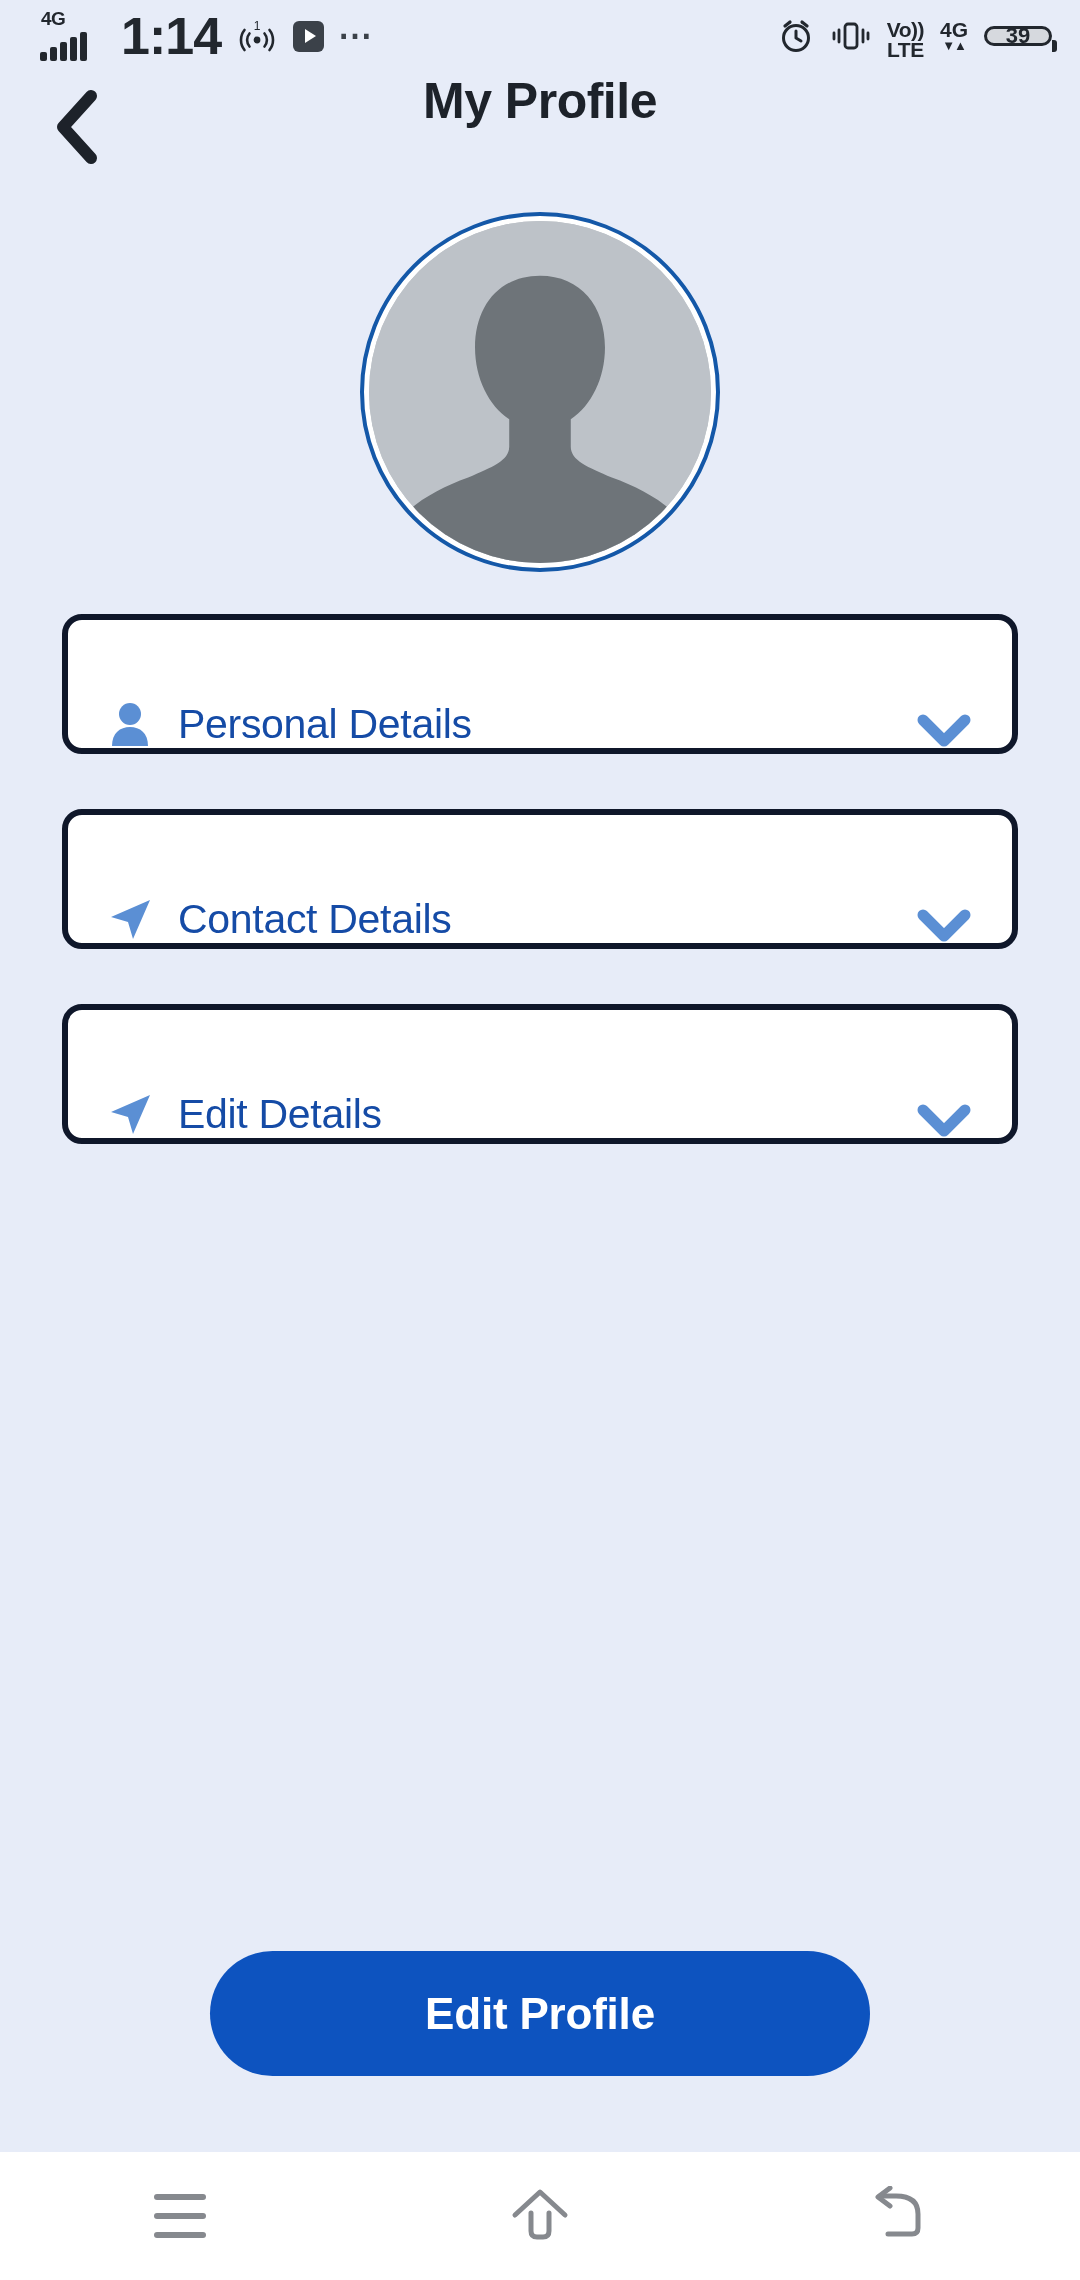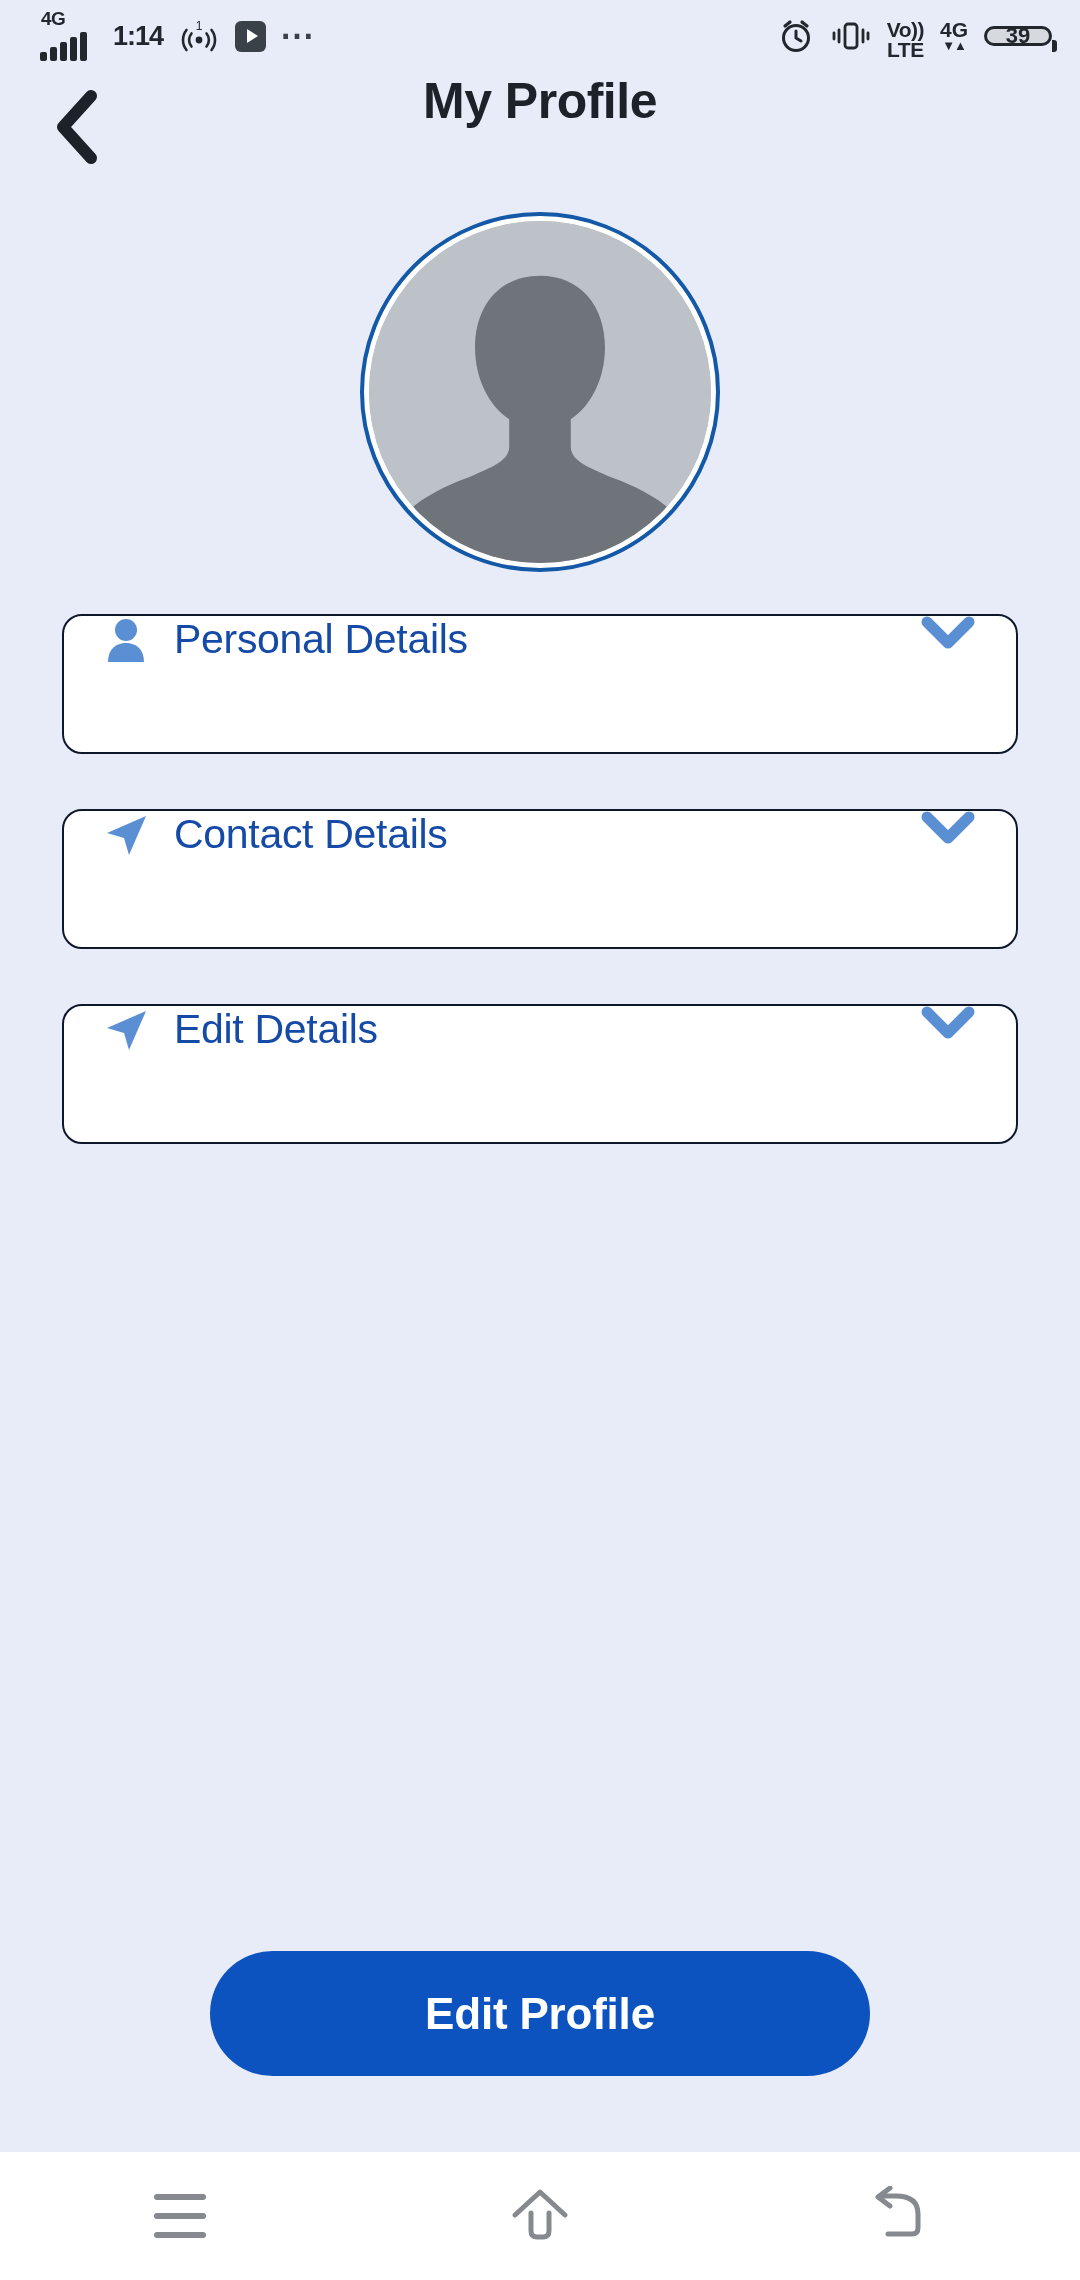--- a/index.html
+++ b/index.html
@@ -59,25 +59,25 @@
   .net-label {
     position: absolute;
     top: -2px;
     left: 1px;
     font-size: 19px;
     font-weight: bold;
     letter-spacing: -0.5px;
     line-height: 1;
   }
   .sb-time {
-    font-size: 27px;
+    font-size: 52px;
     font-weight: 600;
     letter-spacing: -1px;
     line-height: 1;
-    margin-left: 12px;
+    margin-left: 20px;
   }
   .sb-icon { display: flex; align-items: center; }
   .play-badge {
     width: 31px;
     height: 31px;
     background: #3b4149;
     border-radius: 6px;
     display: flex;
     align-items: center;
     justify-content: center;
@@ -202,24 +202,24 @@
 
   
   .cards {
     flex: 0 0 auto;
     padding: 0 62px;
     box-sizing: border-box;
   }
   .card {
     height: 140px;
     background: #ffffff;
-    border: 2px solid #0f172a;
+    border: 6px solid #0f172a;
     border-radius: 20px;
     display: flex;
-    align-items: flex-start;
+    align-items: flex-end;
     padding: 0 38px 0 34px;
     box-sizing: border-box;
     margin-bottom: 55px;
     cursor: pointer;
   }
   .card-icon {
     width: 56px;
     display: flex;
     align-items: center;
     justify-content: center;

